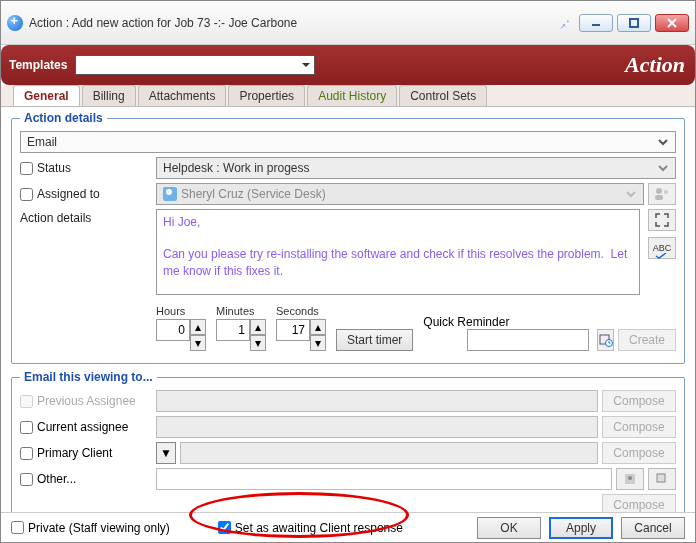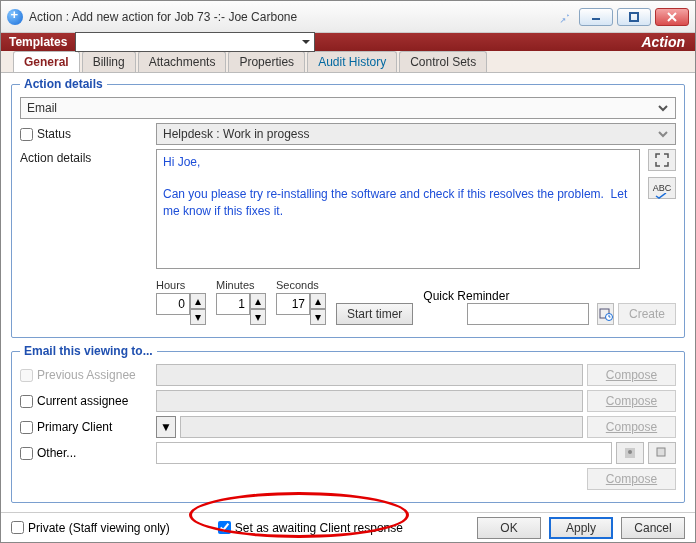--- a/index.html
+++ b/index.html
@@ -1,70 +1,70 @@
 <!DOCTYPE html>
 <html><head>
 <meta charset="utf-8">
 <style>
   * { box-sizing: border-box; margin: 0; padding: 0; font-family: "Segoe UI", Tahoma, sans-serif; font-size: 12px; }
   body { background: #fff; }
   .window { width: 696px; height: 543px; border: 1px solid #888; background: #fff; position: relative; display: flex; flex-direction: column; }
-  .titlebar { height: 32px; background: linear-gradient(#fdfdfd,#ebebeb); display: flex; align-items: center; padding: 0 6px; border-bottom: 1px solid #ccc; }
+  .titlebar { height: 44px; background: linear-gradient(#fdfdfd,#ebebeb); display: flex; align-items: center; padding: 0 6px; border-bottom: 1px solid #ccc; }
   .titlebar .icon { width: 16px; height: 16px; border-radius: 50%; background: radial-gradient(circle at 30% 30%, #7fc3ff, #1a6dd8); position: relative; margin-right: 6px; }
   .titlebar .icon::before { content:"+"; position:absolute; left:3.5px; top:-2px; color:#fff; font-weight:bold; font-size:13px; }
   .titlebar .title { color:#333; flex:1; }
   .titlebar .ctrls { display:flex; gap:4px; margin-left:auto; }
   .titlebar .pin { width:14px; height:14px; color:#3a7dd8; margin-right:8px; }
   .titlebar .winbtn { width:34px; height:18px; border:1px solid #8aa6c2; border-radius:3px; background:linear-gradient(#fefefe,#d6e6f5); display:flex; align-items:center; justify-content:center; }
   .titlebar .winbtn.close { background:linear-gradient(#f4a3a3,#d94d4d); border-color:#b03030; }
   .titlebar .winbtn svg { width:12px; height:10px; }
-  .templates-bar { height:18px; background: linear-gradient(#a33030,#8a1f1f); display:flex; align-items:center; padding:0 10px 0 0; }
+  .templates-bar { height:40px; background: linear-gradient(#a33030,#8a1f1f); display:flex; align-items:center; padding:0 10px 0 0;border-radius:8px; }
   .templates-bar .label { color:#fff; font-weight:bold; margin:0 8px; }
   .templates-bar .dropdown { width:240px; height:20px; background:#fff; border:1px solid #555; position:relative; }
   .templates-bar .dropdown::after { content:""; position:absolute; right:4px; top:7px; border:4px solid transparent; border-top-color:#333; }
-  .templates-bar .brand { margin-left:auto; color:#fff; font-weight:bold; font-style:italic; font-size:14px; }
+  .templates-bar .brand { margin-left:auto; color:#fff; font-weight:bold; font-style:italic; font-size:22px;font-family:Liberation Serif, serif; }
   .tabstrip { height:22px; background:#f3ece6; border-bottom:1px solid #bbb; display:flex; padding-left:12px; }
   .tab { padding:3px 10px 0; border:1px solid #bbb; border-bottom:none; background:#e7e0db; margin-right:2px; border-radius:3px 3px 0 0; color:#333; }
   .tab.active { background:#fff; font-weight:bold; color:#8a1f1f; }
-  .tab.disabled { color:#0369a1; }
+  .tab.disabled { color:#4d7c0f; }
   .body { flex:1; padding:4px 10px 6px; background:#fff; overflow:hidden; display:flex; flex-direction:column; }
   fieldset { border:1px solid #7a9fcf; border-radius:2px; padding:6px 8px 8px; margin-bottom:6px; }
   legend { color:#2050b0; font-weight:bold; padding:0 4px; }
   .row { display:flex; align-items:center; margin-bottom:4px; }
   .row .lab { width:136px; display:flex; align-items:center; gap:4px; color:#222; }
   .row .lab input[type=checkbox]{ width:13px; height:13px; }
   .row .field { flex:1; }
   .sel { width:100%; height:22px; background:#ededed; border:1px solid #9a9a9a; position:relative; padding-left:6px; display:flex; align-items:center; color:#333; }
   .sel.summary { background:#fafafa; }
   .sel.disabled { color:#888; background:#e8e8e8; }
   .sel .chev { position:absolute; right:6px; top:3px; }
   .sel .chev svg { width:12px; height:14px; }
   .user-icon { width:14px; height:14px; margin-right:4px; background:#6db2e8; border-radius:2px; position:relative; }
   .user-icon::after { content:""; position:absolute; left:3px; top:2px; width:6px; height:6px; background:#fff; border-radius:50%; }
   .side-btn { width:28px; height:22px; border:1px solid #bbb; background:#efefef; margin-left:4px; display:flex; align-items:center; justify-content:center; }
   .textarea-wrap { display:flex; }
-  .textarea { flex:1; height:120px; border:1px solid #9a9a9a; background:#fff; padding:4px 6px; overflow-y:scroll; color:#1d4ed8; white-space:pre-wrap; line-height:1.35; }
+  .textarea { flex:1; height:86px; border:1px solid #9a9a9a; background:#fff; padding:4px 6px; overflow-y:scroll; color:#8b5cf6; white-space:pre-wrap; line-height:1.35; }
   .side-stack { display:flex; flex-direction:column; gap:6px; margin-left:4px; }
   .timer-row { display:flex; align-items:flex-end; gap:10px; margin-top:6px; }
   .timer-col { display:flex; flex-direction:column; }
   .timer-col .hl { font-size:11px; color:#333; margin-bottom:2px; }
   .spinner { display:flex; }
   .spinner input { width:34px; height:22px; border:1px solid #9a9a9a; text-align:right; padding-right:4px; }
   .spinner .sp-btns { width:16px; display:flex; flex-direction:column; }
   .spinner .sp-btns div { flex:1; border:1px solid #9a9a9a; background:#efefef; display:flex; align-items:center; justify-content:center; }
   .btn { height:22px; padding:0 10px; background:linear-gradient(#f6f6f6,#e2e2e2); border:1px solid #8a8a8a; color:#333; }
   .btn.disabled { color:#aaa; border-color:#ccc; background:#f2f2f2; }
   .btn.primary { border:2px solid #1a6dd8; }
   .quick { flex:1; }
   .quick input { width:100%; height:22px; border:1px solid #9a9a9a; padding-left:4px; }
   .quick-row { display:flex; gap:4px; align-items:flex-start;margin-left:44px; }
   .email-field { flex:1; height:22px; border:1px solid #bcbcbc; background:#ececec; }
   .email-row { display:flex; align-items:center; margin-bottom:4px; }
   .email-row .lab { width:136px; display:flex; align-items:center; gap:4px; }
-  .compose { width:89px;text-decoration:underline; }
+  .compose { width:74px; }
   .dropdown-mini { width:20px; height:22px; border:1px solid #888; background:#efefef; display:flex; align-items:center; justify-content:center; margin-right:4px;}
   .footer { height:30px; border-top:1px solid #ccc; display:flex; align-items:center; padding:0 10px; gap:8px; }
   .footer .spacer { flex:1; }
   .footer-check { display:flex; align-items:center; gap:4px; }
   .oval-highlight { position:absolute; width:220px; height:46px; border:3px solid #e20000; border-radius:50%; left:188px; bottom:4px; pointer-events:none; }
   svg { display:block; }
 </style>
 </head>
 <body>
 
@@ -138,20 +138,44 @@
             <span>Helpdesk : Work in progess</span>
             <span class="chev">
                 <svg viewBox="0 0 12 14">
                   <path d="M2 5l4 4 4-4" fill="none" stroke="#888" stroke-width="2"></path>
                 </svg>
               </span>
           </div>
         </div>
       </div>
 
+      <div class="row">
+        <div class="lab">
+            <input type="checkbox" style="">
+            <span>Assigned to</span>
+          </div>
+        <div class="field" style="display:flex;">
+          <div class="sel disabled" style="flex:1">
+            <span class="user-icon"></span>
+            <span>Sheryl Cruz (Service Desk)</span>
+            <span class="chev">
+                <svg viewBox="0 0 12 14">
+                  <path d="M2 5l4 4 4-4" fill="none" stroke="#bbb" stroke-width="2"></path>
+                </svg>
+              </span>
+          </div>
+          <div class="side-btn">
+            <svg width="16" height="14" viewBox="0 0 16 14">
+                <circle cx="5" cy="4" r="3" fill="#bbb"></circle>
+                <rect x="1" y="8" width="8" height="5" rx="2" fill="#bbb"></rect>
+                <circle cx="12" cy="5" r="2" fill="#ccc"></circle>
+              </svg>
+          </div>
+        </div>
+      </div>
 
       <div class="row" style="align-items:flex-start;">
         <div class="lab" style="padding-top:2px;">Action details</div>
         <div class="field textarea-wrap">
           <div class="textarea">Hi Joe,
 
 Can you please try re-installing the software and check if this resolves the problem.  Let me know if this fixes it.</div>
           <div class="side-stack">
             <div class="side-btn">
                 <svg width="14" height="14" viewBox="0 0 14 14">

